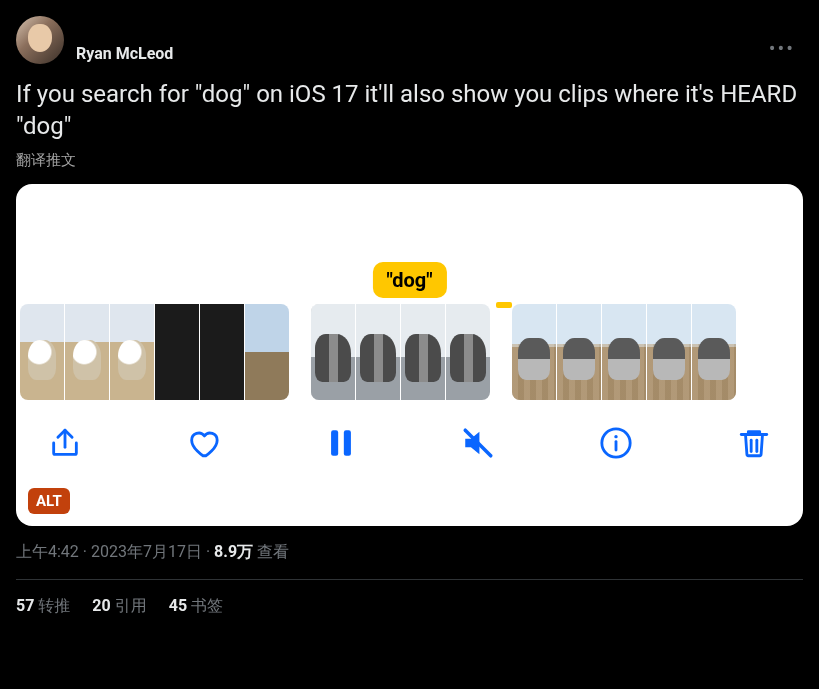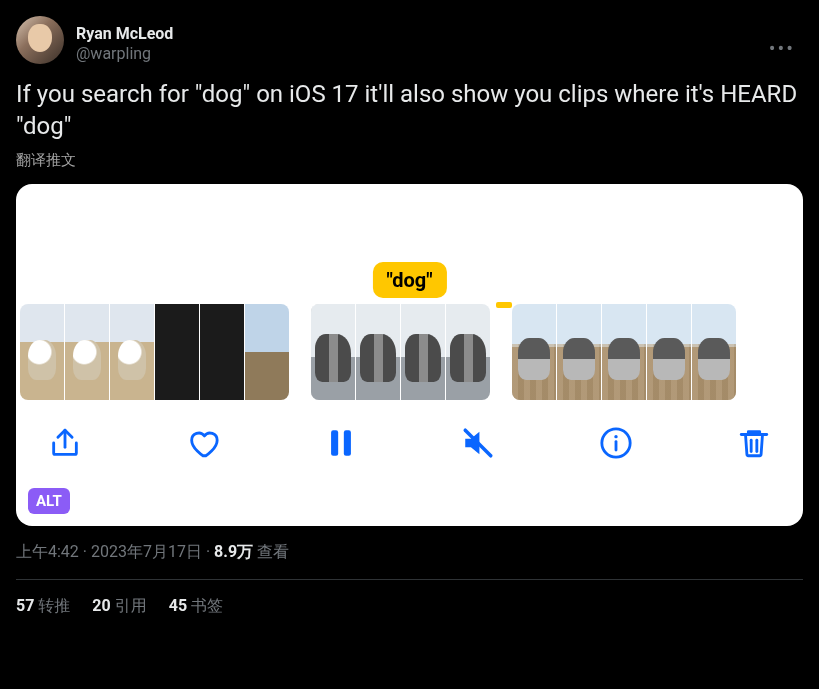--- a/index.html
+++ b/index.html
@@ -146,21 +146,21 @@
     display: flex;
     justify-content: space-between;
     align-items: center;
     padding: 26px 32px 0;
   }
   .tb-btn svg { width: 34px; height: 34px; }
   .tb-btn { color: #0a66ff; }
   .alt {
     position: absolute;
     left: 12px; bottom: 12px;
-    background: #8b5cf6;
+    background: #c2410c;
     color: #fff;
     font-weight: 700;
     font-size: 15px;
     padding: 4px 8px;
     border-radius: 6px;
   }
   .meta {
     color: #71767b;
     font-size: 16px;
     margin-top: 16px;
@@ -179,21 +179,20 @@
 </style>
 </head>
 <body>
 
 <div class="tweet">
 
   <div class="header">
     <div class="avatar"></div>
     <div class="id-block">
       <div class="display-name">Ryan McLeod</div>
-      <div class="handle">@warpling</div>
     </div>
     <div class="more">•••</div>
   </div>
 
   <div class="body-text">If you search for "dog" on iOS 17 it'll also show you clips where it's HEARD "dog"</div>
   <a class="translate">翻译推文</a>
 
   <div class="card">
     <div class="card-top">
       <div class="dog-pill">"dog"</div>

